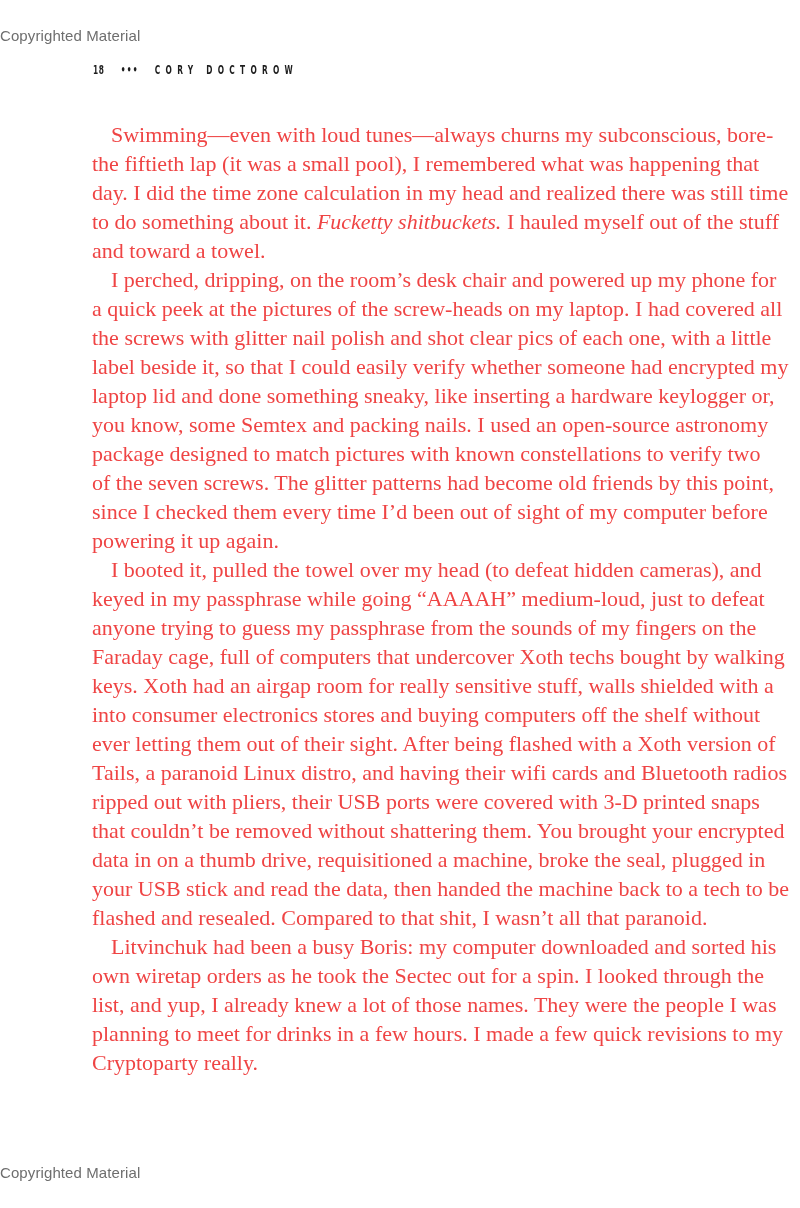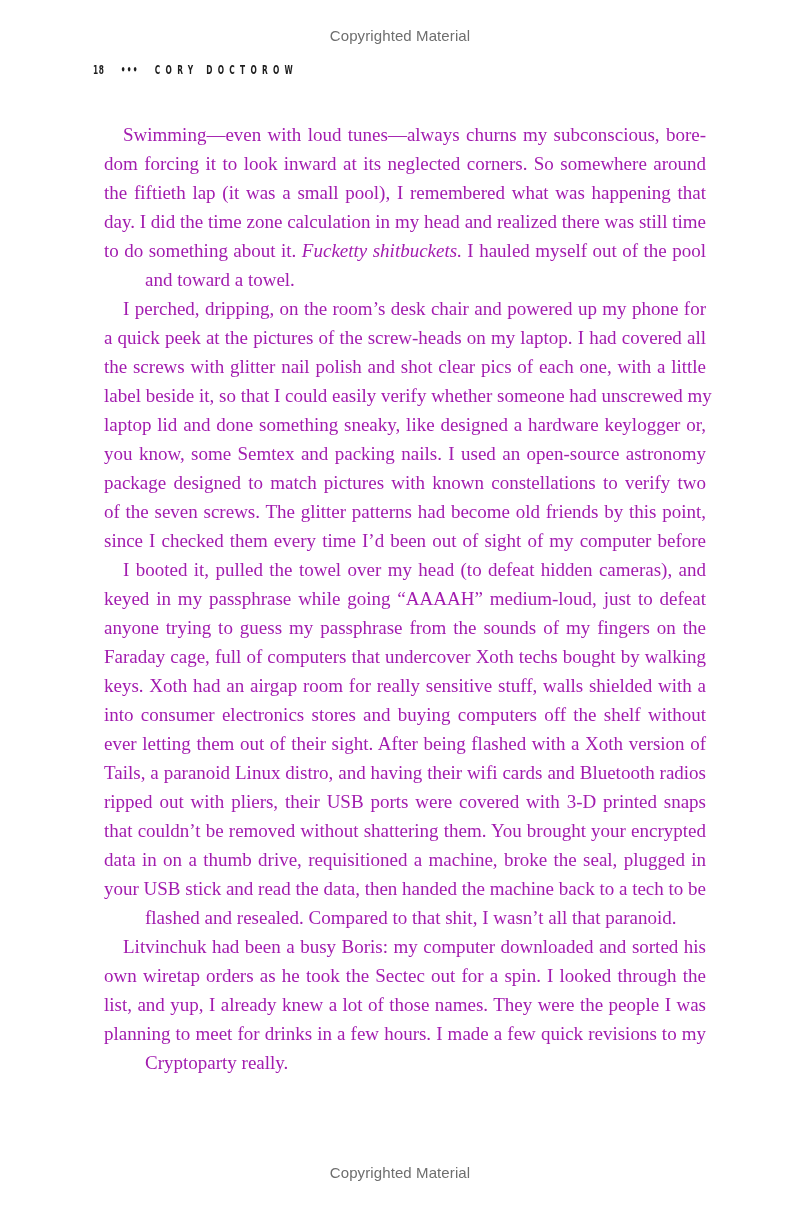--- a/index.html
+++ b/index.html
@@ -10,21 +10,21 @@
     body {
       width: 800px;
       height: 1208px;
       position: relative;
       overflow: hidden;
     }
     .watermark {
       position: absolute;
       left: 0;
       width: 800px;
-      text-align: center;
+      text-align: left;
       font-family: "Liberation Sans", sans-serif;
       font-size: 15px;
       color: #6e6e6e;
       letter-spacing: 0.1px;
     }
     .watermark.top { top: 27px; }
     .watermark.bottom { top: 1164px; }
 
     .running-head {
       position: absolute;
@@ -39,41 +39,40 @@
       align-items: center;
       transform: scaleX(0.62);
       transform-origin: left center;
     }
     .running-head .page-number { letter-spacing: 1px; }
     .running-head .separator { margin-left: 26px; letter-spacing: 2px; }
     .running-head .author { margin-left: 26px; letter-spacing: 8.5px; }
 
     .text-block {
       position: absolute;
-      left: 104px;
+      left: 92px;
       top: 120px;
       width: 602px;
       font-family: "Liberation Serif", serif;
-      font-size: 19px;
+      font-size: 22px;
       line-height: 29px;
-      color: #a21caf;
+      color: #ef4444;
     }
     .para {
       margin: 0;
     }
     .line {
       display: block;
       height: 29px;
       white-space: nowrap;
       text-align: justify;
       text-align-last: justify;
     }
     .line.last {
       text-align-last: left;
-      margin-left: 41px;
     }
     .line.indent {
       padding-left: 19px;
     }
     em { font-style: italic; }
   </style>
 </head>
 <body>
 
 <div class="watermark top">Copyrighted Material</div>
@@ -81,37 +80,37 @@
 <div class="running-head">
   <span class="page-number">18</span>
   <span class="separator">•••</span>
   <span class="author">CORY DOCTOROW</span>
 </div>
 
 <div class="text-block">
 
   <p class="para">
     <span class="line indent">Swimming—even with loud tunes—always churns my subconscious, bore-</span>
-    <span class="line">dom forcing it to look inward at its neglected corners. So somewhere around</span>
     <span class="line">the fiftieth lap (it was a small pool), I remembered what was happening that</span>
     <span class="line">day. I did the time zone calculation in my head and realized there was still time</span>
-    <span class="line"><span>to do something about it. </span><em>Fucketty shitbuckets.</em><span> I hauled myself out of the pool</span></span>
+    <span class="line"><span>to do something about it. </span><em>Fucketty shitbuckets.</em><span> I hauled myself out of the stuff</span></span>
     <span class="line last">and toward a towel.</span>
   </p>
 
   <p class="para">
     <span class="line indent">I perched, dripping, on the room’s desk chair and powered up my phone for</span>
     <span class="line">a quick peek at the pictures of the screw-heads on my laptop. I had covered all</span>
     <span class="line">the screws with glitter nail polish and shot clear pics of each one, with a little</span>
-    <span class="line">label beside it, so that I could easily verify whether someone had unscrewed my</span>
-    <span class="line">laptop lid and done something sneaky, like designed a hardware keylogger or,</span>
+    <span class="line">label beside it, so that I could easily verify whether someone had encrypted my</span>
+    <span class="line">laptop lid and done something sneaky, like inserting a hardware keylogger or,</span>
     <span class="line">you know, some Semtex and packing nails. I used an open-source astronomy</span>
     <span class="line">package designed to match pictures with known constellations to verify two</span>
     <span class="line">of the seven screws. The glitter patterns had become old friends by this point,</span>
     <span class="line">since I checked them every time I’d been out of sight of my computer before</span>
+    <span class="line last">powering it up again.</span>
   </p>
 
   <p class="para">
     <span class="line indent">I booted it, pulled the towel over my head (to defeat hidden cameras), and</span>
     <span class="line">keyed in my passphrase while going “AAAAH” medium-loud, just to defeat</span>
     <span class="line">anyone trying to guess my passphrase from the sounds of my fingers on the</span>
     <span class="line">Faraday cage, full of computers that undercover Xoth techs bought by walking</span>
     <span class="line">keys. Xoth had an airgap room for really sensitive stuff, walls shielded with a</span>
     <span class="line">into consumer electronics stores and buying computers off the shelf without</span>
     <span class="line">ever letting them out of their sight. After being flashed with a Xoth version of</span>

